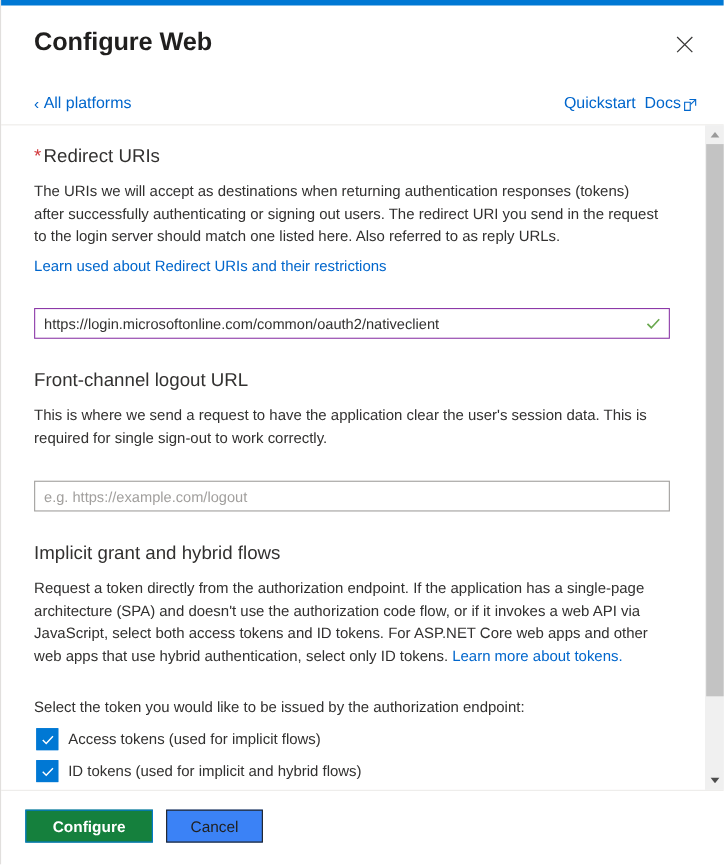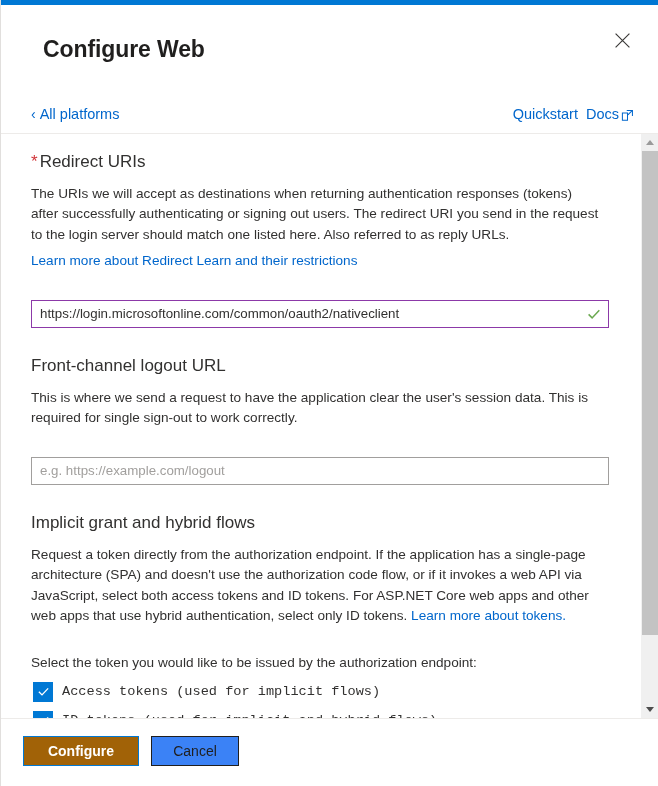--- a/index.html
+++ b/index.html
@@ -40,21 +40,21 @@
     display: flex;
     align-items: flex-start;
     justify-content: space-between;
   }
   .title {
     font-size: 23px;
     font-weight: 600;
     color: #201f1e;
     letter-spacing: -0.1px;
     line-height: 30px;
-    margin: 12px;
+    margin: 0;
   }
   .close-btn {
     width: 32px; height: 32px;
     display: flex; align-items: center; justify-content: center;
     background: none; border: none; cursor: pointer;
     color: #201f1e;
     margin-top: 2px; margin-right: -4px;
   }
 
   .nav-row {
@@ -171,21 +171,20 @@
     color: #323130;
     margin: 26px 0 8px 0;
   }
 
   .check-row {
     display: flex;
     align-items: center;
     gap: 9px;
     margin: 9px 0 0 2px;
     cursor: pointer;
-    font-family: Liberation Mono, monospace;
   }
   .cbox {
     width: 20px; height: 20px;
     border: 1px solid #0078d4;
     background: #0078d4;
     display: flex;
     align-items: center;
     justify-content: center;
     flex: 0 0 auto;
   }
@@ -249,21 +248,21 @@
     height: 30px;
     min-width: 116px;
     padding: 0 16px;
     font-family: "Liberation Sans", sans-serif;
     font-size: 14px;
     font-weight: 600;
     cursor: pointer;
     border: 1px solid transparent;
   }
   .btn-primary {
-    background: #a16207;
+    background: #15803d;
     color: #ffffff;
     border-color: #0078d4;
   }
   .btn-secondary {
     background: #3b82f6;
     color: #201f1e;
     border: 1px solid #201f1e;
     min-width: 88px;
     font-weight: 400;
   }
@@ -308,21 +307,21 @@
   <div class="divider"></div>
 
   <div class="body-wrap">
     <div class="content">
 
       <h2 class="section-title">
         <span class="req-star">*</span><span>Redirect URIs</span>
       </h2>
       <p class="desc">The URIs we will accept as destinations when returning authentication responses (tokens) after successfully authenticating or signing out users. The redirect URI you send in the request to the login server should match one listed here. Also referred to as reply URLs.</p>
       <p class="desc" style="margin-bottom:0;">
-        <a class="inline-link">Learn more about Redirect Learn and their restrictions</a>
+        <a class="inline-link">Learn used about Redirect URIs and their restrictions</a>
       </p>
       <div class="field valid">
         <input type="text" value="https://login.microsoftonline.com/common/oauth2/nativeclient" style="">
         <svg class="valid-check" viewBox="0 0 14 14">
           <path d="M1.6 7.4 L5.1 10.9 L12.3 3.2" fill="none" stroke="#6aa84f" stroke-width="1.5"></path>
         </svg>
       </div>
 
       <h2 class="section-title spaced">Front-channel logout URL</h2>
       <p class="desc">This is where we send a request to have the application clear the user's session data. This is required for single sign-out to work correctly.</p>

